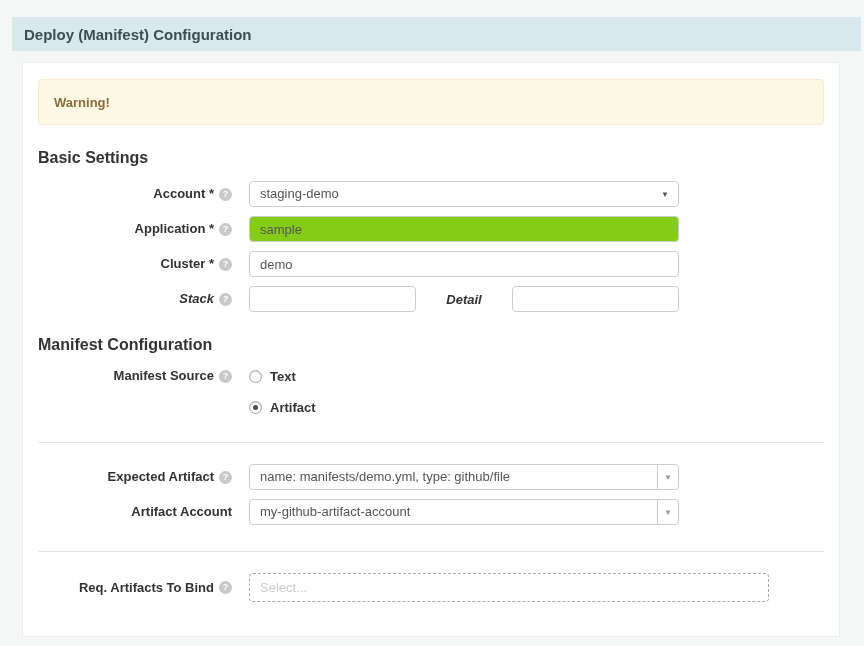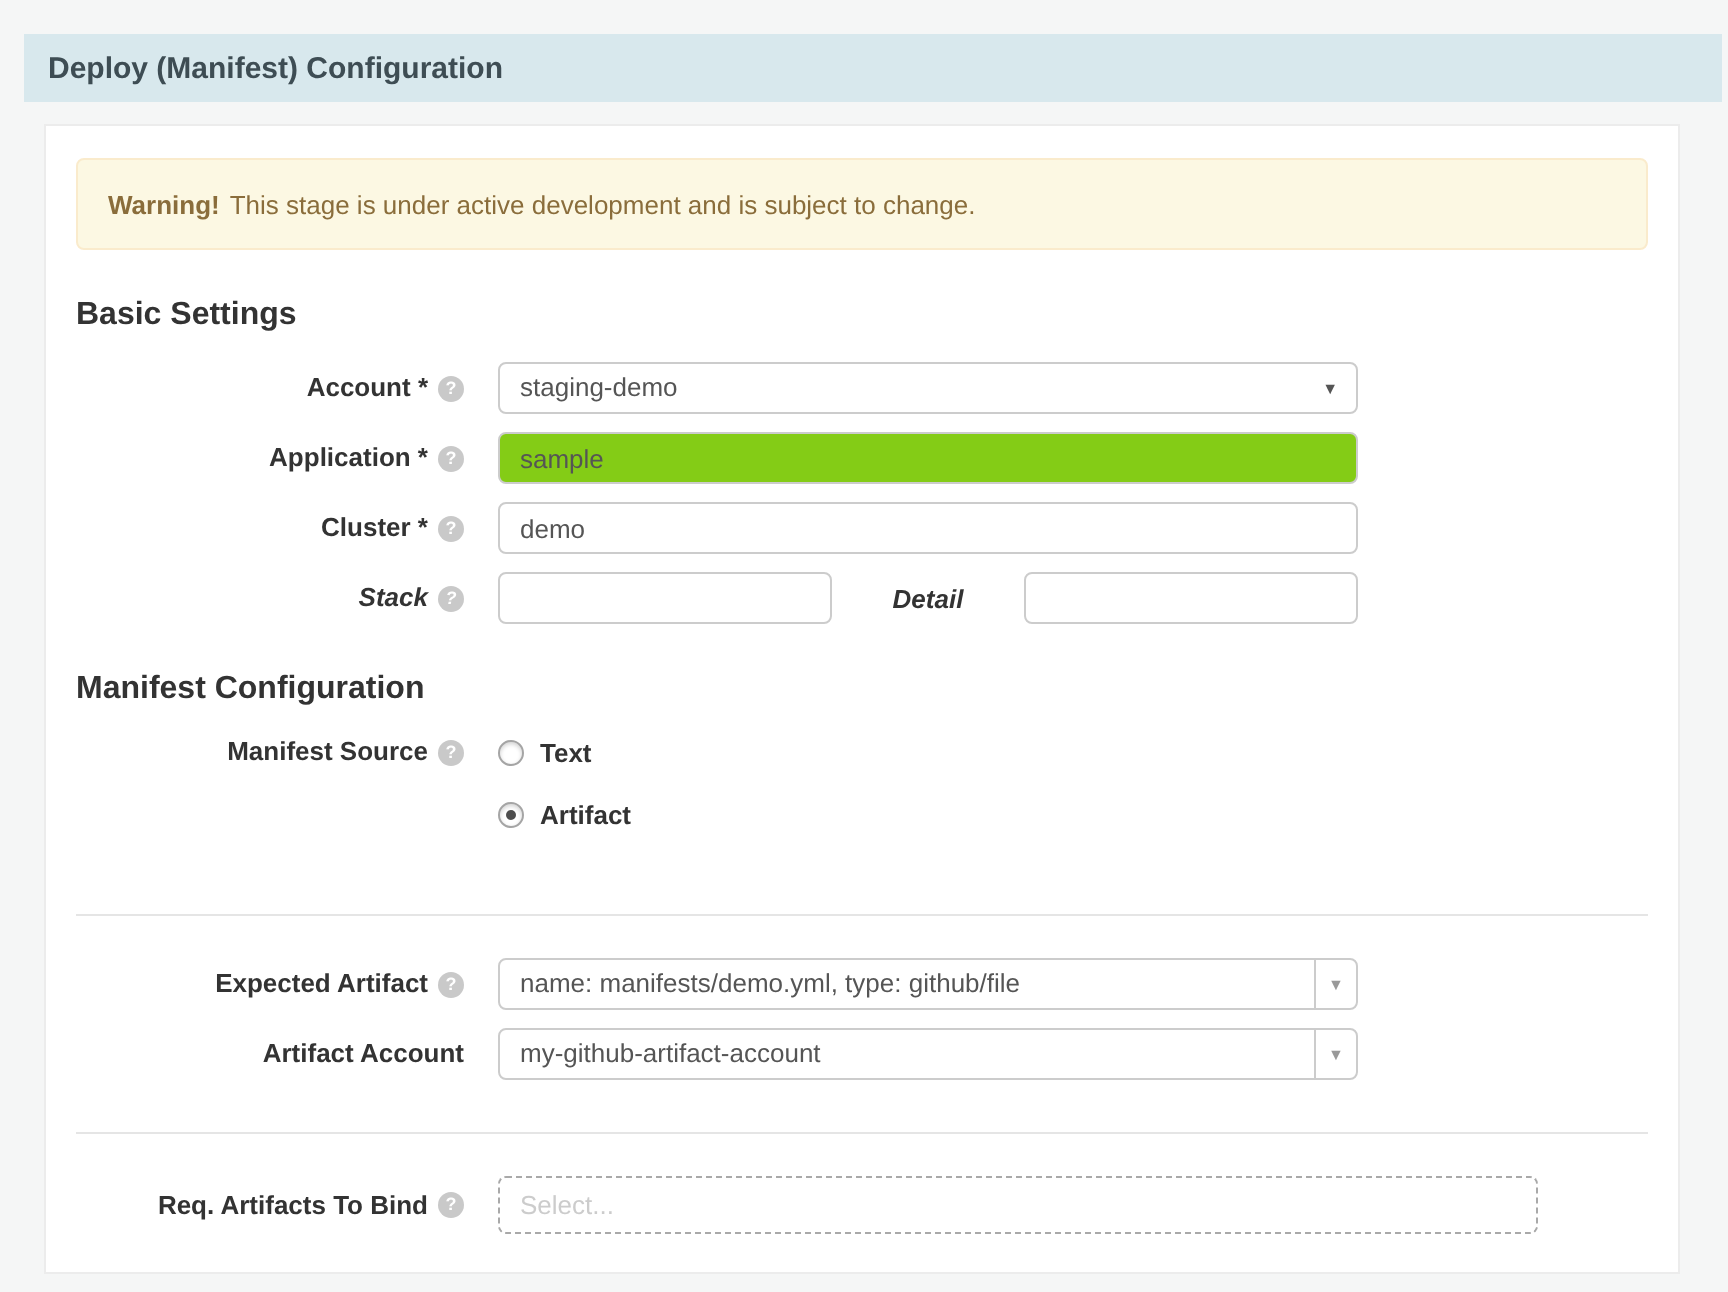--- a/index.html
+++ b/index.html
@@ -67,21 +67,21 @@
   .half-input { width:167px; flex:none; }
   .between-label {
     flex:1; text-align:center; font-weight:700; font-style:italic;
     color:#333;
   }
   .radio-group { padding-top:1px; }
   .radio-row {
     display:flex; align-items:center; gap:8px; margin-bottom:16px;
     font-weight:700; color:#333; cursor:pointer;
   }
-  .radio-row:last-child { margin-bottom:16px; }
+  .radio-row:last-child { margin-bottom:1px; }
   .radio-dot {
     width:13px; height:13px; flex:none; border:1px solid #a5a5a5;
     border-radius:50%; background:#fff; position:relative;
     box-shadow:inset 0 1px 2px rgba(0,0,0,.18);
   }
   .radio-dot.checked::after {
     content:""; position:absolute; left:3px; top:3px; right:3px; bottom:3px;
     border-radius:50%; background:#4d4d4d;
   }
   hr.section-divider { border:none; border-top:1px solid #e5e5e5; margin:26px 0 21px 0; }
@@ -95,21 +95,20 @@
 <body>
 
 <div class="stage-header">
   <span>Deploy (Manifest) Configuration</span>
 </div>
 
 <div class="card">
 
   <div class="alert-warning">
     <b>Warning!</b>
-    <span>This stage is under active development and is subject to change.</span>
   </div>
 
   <div class="section-heading">Basic Settings</div>
 
   <div class="form-row">
     <div class="label-col">
       <span>Account *</span>
       <span class="help-icon">?</span>
     </div>
     <div class="control-col">

